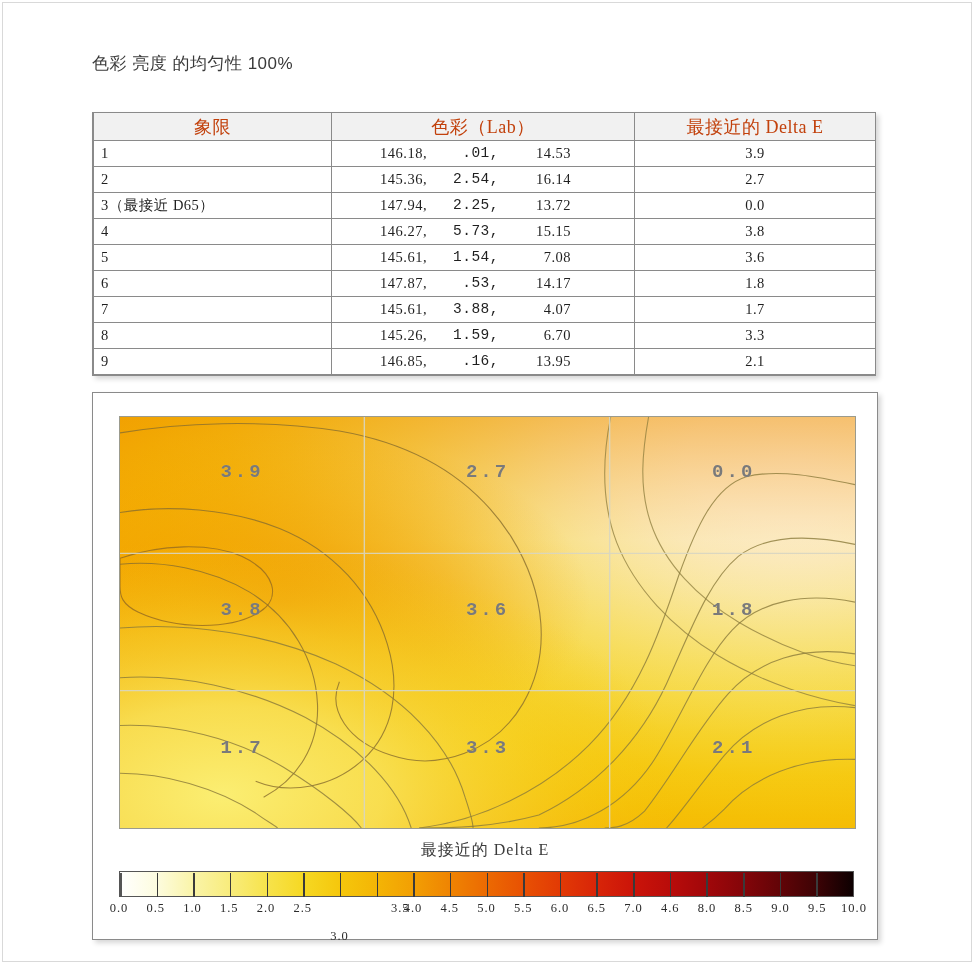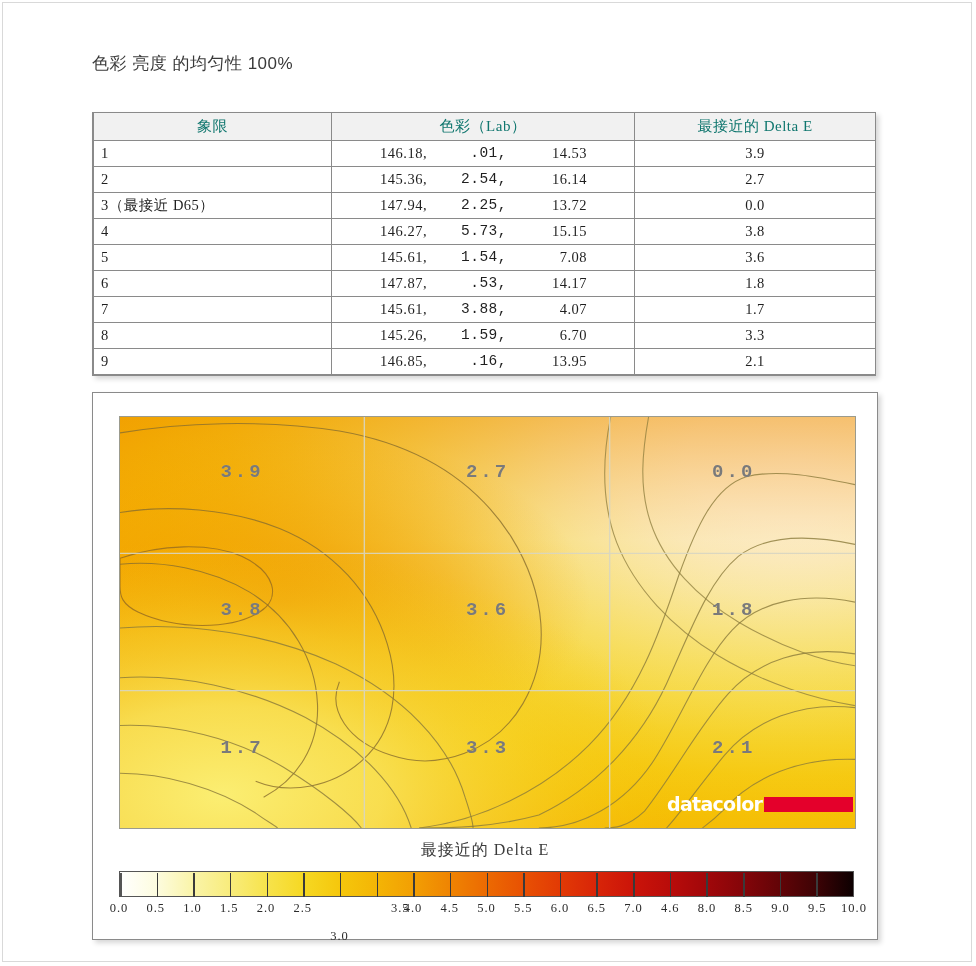--- a/index.html
+++ b/index.html
@@ -57,22 +57,22 @@
   table.uniformity col.c1 { width: 238px; }
   table.uniformity col.c2 { width: 303px; }
   table.uniformity col.c3 { width: 241px; }
 
   table.uniformity th {
     background: #f1f1f1;
     border: 1px solid #8a8a8a;
     border-top: none;
     height: 25px;
     font-weight: normal;
-    font-size: 15px;
-    color: #0f766e;
+    font-size: 18px;
+    color: #c2410c;
     text-align: center;
     font-family: "Liberation Serif", serif;
     letter-spacing: 0.5px;
   }
   table.uniformity td {
     border: 1px solid #8a8a8a;
     height: 23px;
     font-size: 14.5px;
     color: #1f1f1f;
     font-family: "Liberation Serif", serif;
@@ -84,21 +84,20 @@
   }
   table.uniformity td.lab {
     padding: 0;
   }
   table.uniformity td.de {
     text-align: center;
   }
   .labgrid {
     display: flex;
     padding-left: 25px;
-    gap: 8px;
   }
   .labgrid span {
     display: inline-block;
     text-align: right;
     font-family: "Liberation Serif", serif;
   }
   .labgrid span.L { width: 70px; }
   .labgrid span.A { width: 72px; font-family: Liberation Mono, monospace; }
   .labgrid span.B { width: 72px; }
 
@@ -457,24 +456,20 @@
     <div class="hm-label" style="left:83.5%; top:13.5%;">0.0</div>
 
     <div class="hm-label" style="left:16.6%; top:47.0%;">3.8</div>
     <div class="hm-label" style="left:50.0%; top:47.0%;">3.6</div>
     <div class="hm-label" style="left:83.5%; top:47.0%;">1.8</div>
 
     <div class="hm-label" style="left:16.6%; top:80.5%;">1.7</div>
     <div class="hm-label" style="left:50.0%; top:80.5%;">3.3</div>
     <div class="hm-label" style="left:83.5%; top:80.5%;">2.1</div>
 
-    <div class="logo">
-      <span class="logo-text">datacolor</span>
-      <span class="logo-bar"></span>
-    </div>
   </div>
 
   <div class="scale-title">最接近的 Delta E</div>
 
   <div class="colorbar-wrap">
     <div class="colorbar" id="colorbar">
         <div class="cb-tick first" style="left: 0%;"></div>
         <div class="cb-tick" style="left: 5%;"></div>
         <div class="cb-tick" style="left: 10%;"></div>
         <div class="cb-tick" style="left: 15%;"></div>

